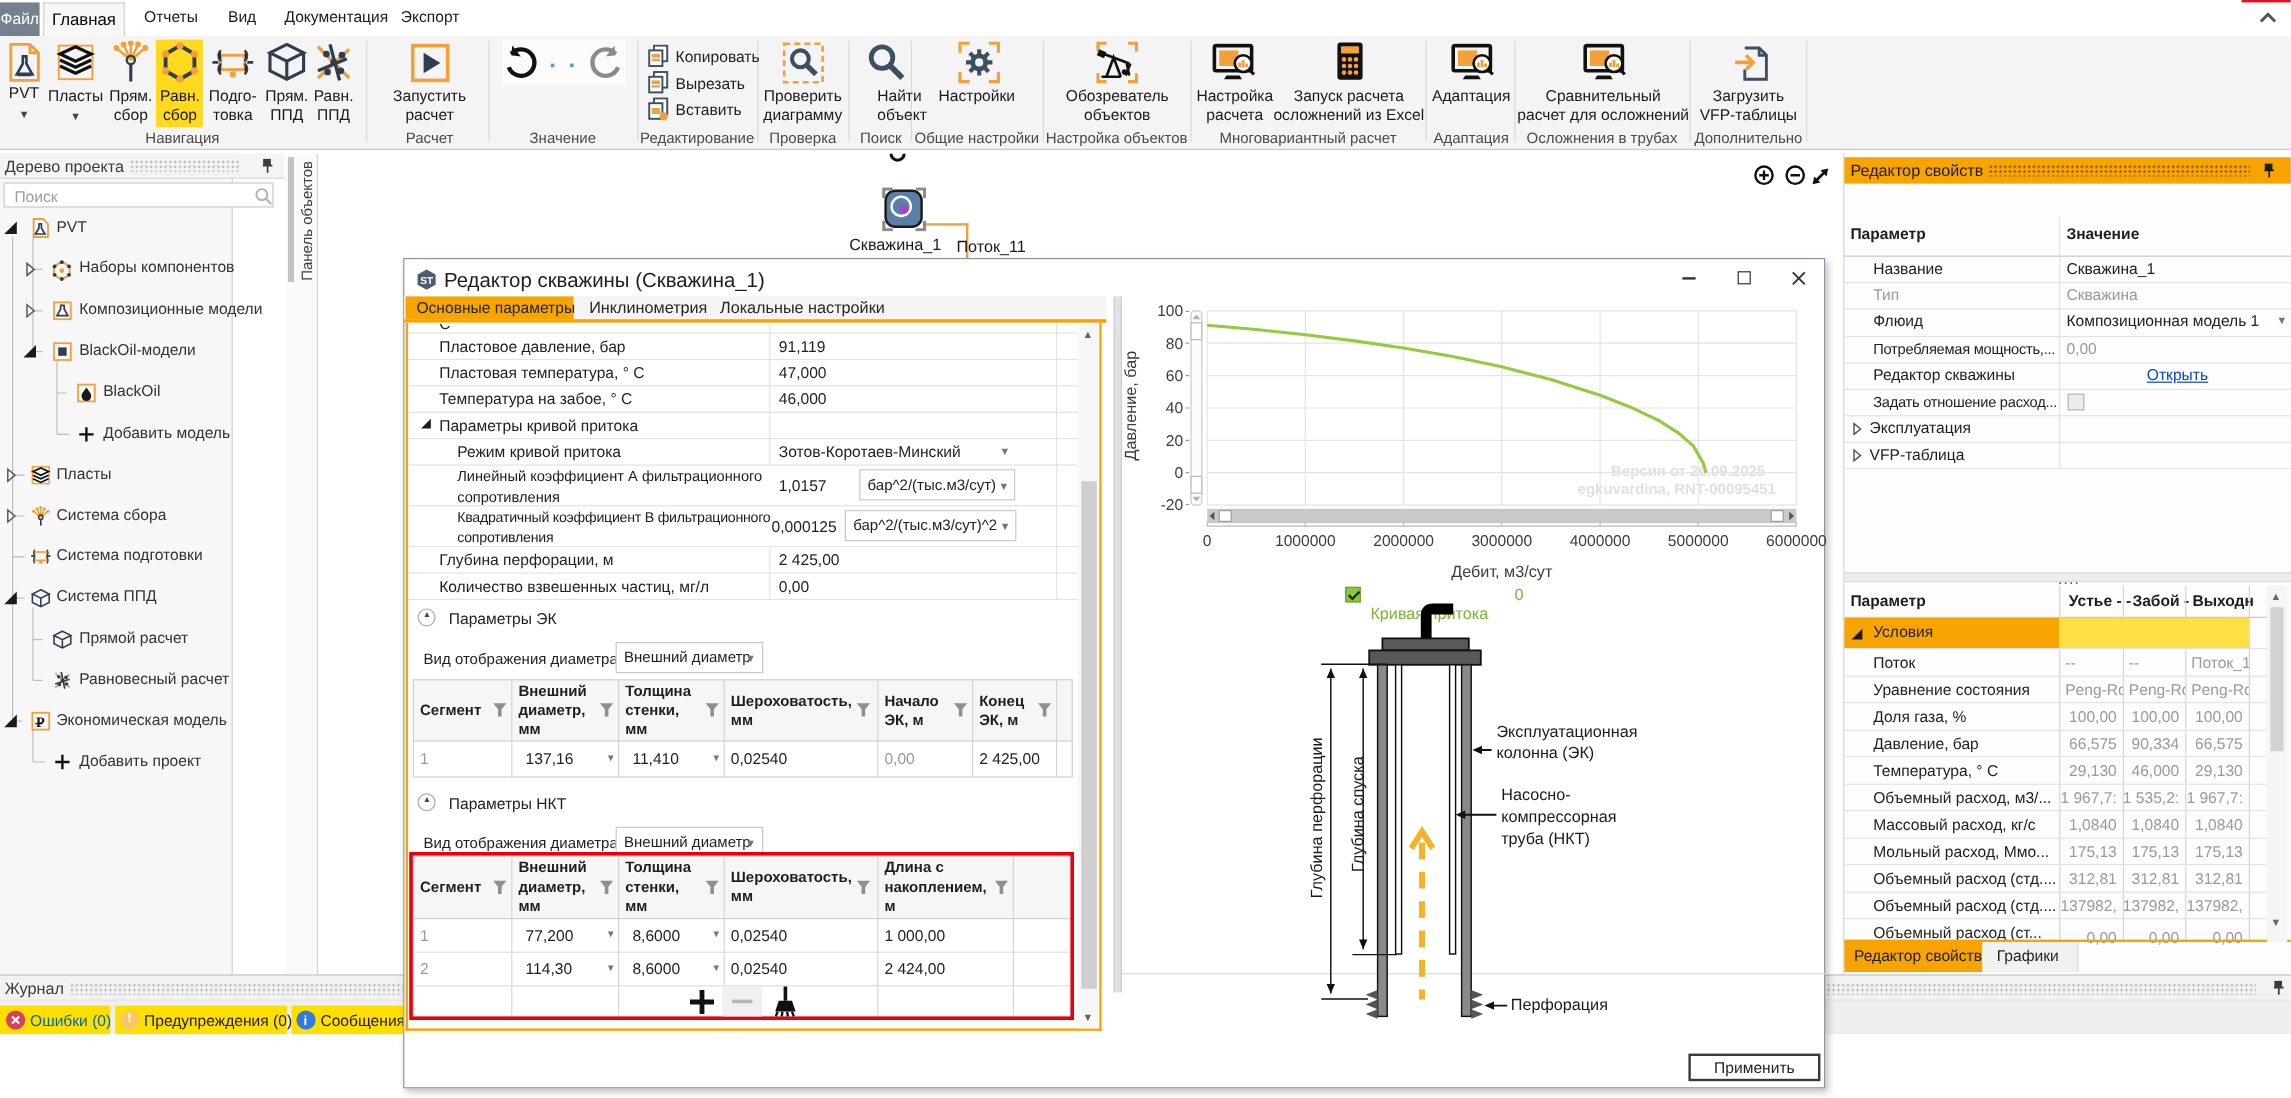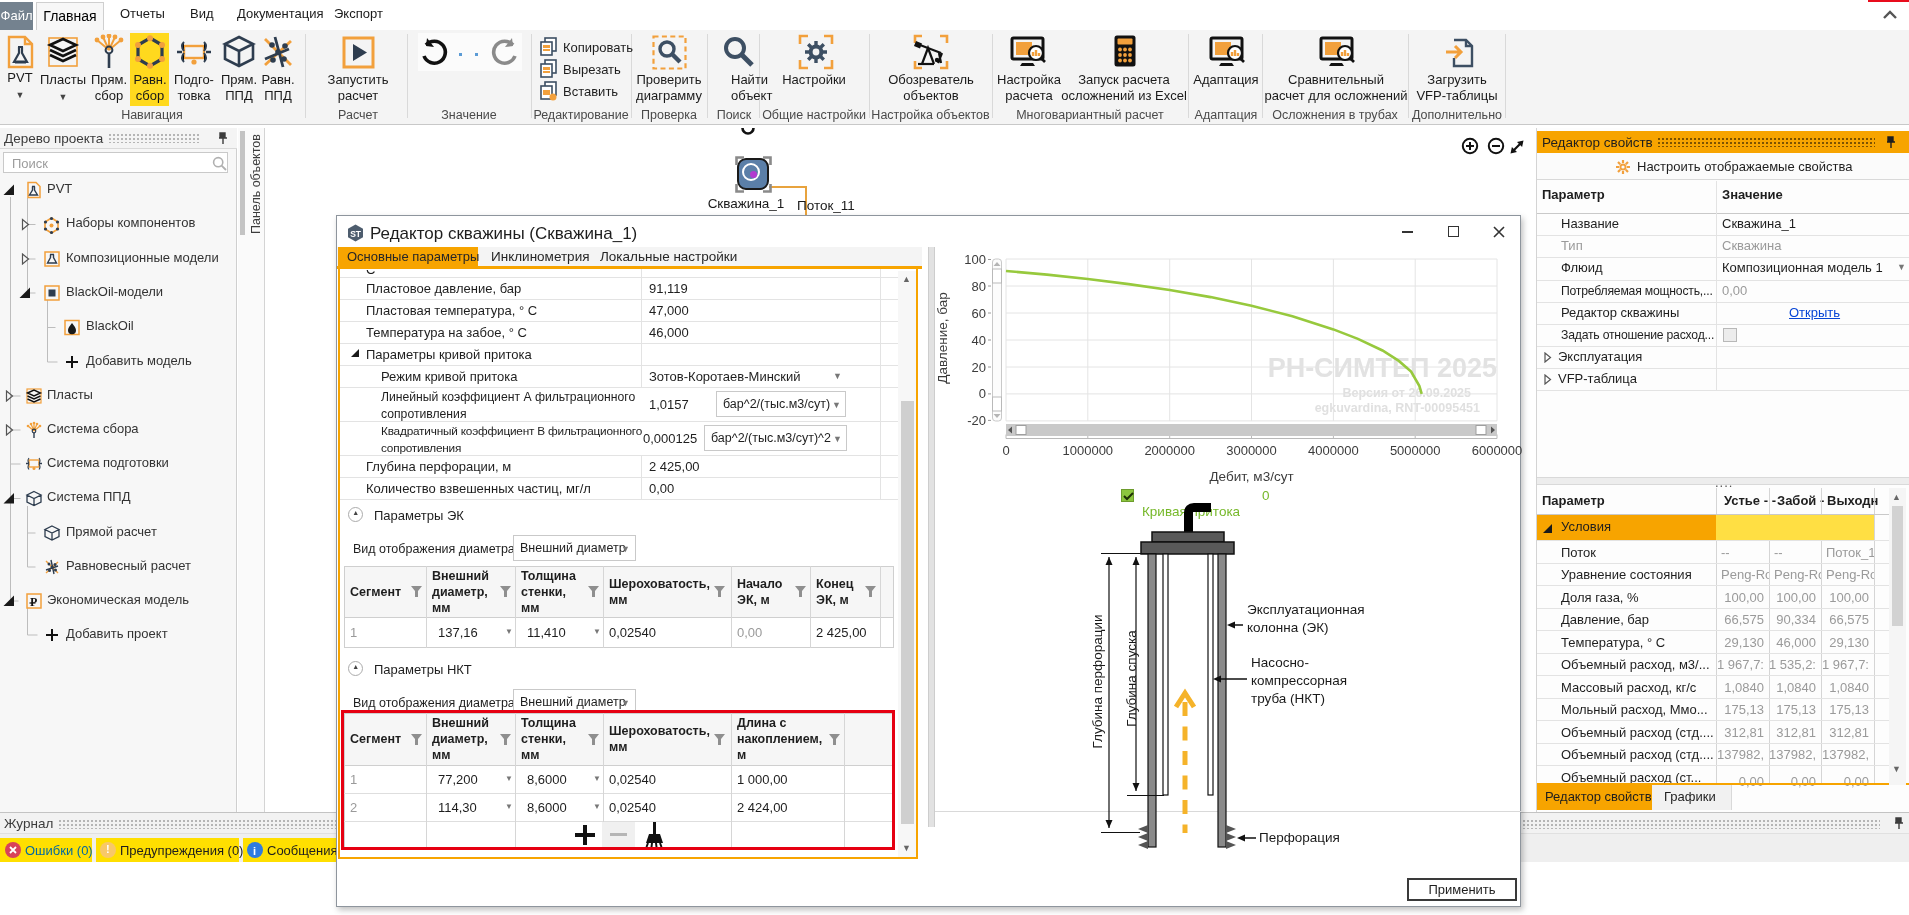--- a/index.html
+++ b/index.html
@@ -10,21 +10,21 @@
 #toptabs{left:0;top:0;width:1909px;height:30px;background:#fff;}
 .ttab{position:absolute;top:6px;font-size:13px;color:#1a1a1a;white-space:nowrap;}
 #fileBtn{left:0;top:2px;width:33px;height:28px;background:#74828f;color:#fff;font-size:13px;text-align:center;line-height:28px;}
 #homeTab{left:36px;top:2px;width:68px;height:29px;background:#f7f7f7;border:1px solid #cfcfcf;border-bottom:none;text-align:center;line-height:27px;font-size:14px;}
 
 #ribbon{left:0;top:30px;width:1909px;height:95px;background:#f4f4f4;border-bottom:1px solid #c8c8c8;}
 .rsep{position:absolute;top:4px;width:1px;height:84px;background:#d9d9d9;}
 .rlabel{position:absolute;top:78px;font-size:12.5px;color:#4a4a4a;text-align:center;white-space:nowrap;}
 .rbtn-t1{position:absolute;top:42px;font-size:13px;color:#1a1a1a;text-align:center;line-height:15.5px;white-space:nowrap;}
 
-#lpanel{left:0;top:128px;width:237px;height:684px;background:#f7f7f7;border-right:1px solid #cfcfcf;}
+#lpanel{left:0;top:128px;width:194px;height:684px;background:#f7f7f7;border-right:1px solid #cfcfcf;}
 #lphead{left:0;top:0;width:237px;height:21px;background:#f4f4f4;border-bottom:1px solid #d9d9d9;}
 .dots{background-image:radial-gradient(circle,#b5b5b5 0.8px,transparent 1px);background-size:4px 4px;}
 #searchbox{left:3px;top:24px;width:225px;height:21px;background:#fff;border:1px solid #c9c9c9;}
 .treerow{position:absolute;left:0;width:237px;height:24px;font-size:13px;color:#333;white-space:nowrap;}
 
 #objbar{left:238px;top:128px;width:27px;height:684px;background:#fafafa;border-right:1px solid #d4d4d4;}
 #objbar .handle{position:absolute;left:2px;top:3px;width:5px;height:104px;background:#c3c3c3;}
 
 #canvas{left:266px;top:128px;width:1270px;height:684px;background:#fff;}
 
@@ -457,32 +457,20 @@
         </g>
       </svg>
 </div>
 <div class="abs" id="rpanel">
  <div class="abs orangehdr" style="left:0;top:3px;width:373px;height:22px;">
   <span style="position:absolute;left:5px;top:4px;font-size:13.5px;color:#1e1e1e;">Редактор свойств</span>
   <div class="abs" style="left:120px;top:6px;width:218px;height:10px;background-image:radial-gradient(circle,#7d5200 0.8px,transparent 1px);background-size:4px 4px;"></div>
   <svg class="abs" style="left:348px;top:5px" width="12" height="13" viewBox="0 0 12 13">
           <path d="M3 1 h5 v5 h-5 z M2 6 h8 M6 6 v6" stroke="#1e1e1e" stroke-width="1.4" fill="#1e1e1e"></path>
         </svg>
- </div>
- <div class="abs" style="left:0;top:25px;width:373px;height:27px;border-bottom:1px solid #d9d9d9;background:#fbfbfb;">
-  <svg class="abs" style="left:78px;top:6px" width="16" height="16" viewBox="0 0 16 16">
-          <g fill="#f2a03c">
-            <circle cx="8" cy="8" r="3.6"></circle>
-            <g stroke="#f2a03c" stroke-width="2.2">
-              <path d="M8 1 V4 M8 12 V15 M1 8 H4 M12 8 H15 M3 3 L5.2 5.2 M10.8 10.8 L13 13 M13 3 L10.8 5.2 M5.2 10.8 L3 13"></path>
-            </g>
-          </g>
-          <circle cx="8" cy="8" r="1.6" fill="#fbfbfb"></circle>
-        </svg>
-  <span style="position:absolute;left:100px;top:6px;font-size:13px;color:#1e1e1e;">Настроить отображаемые свойства</span>
  </div>
  <div class="cell" style="left:5px;top:59px;font-weight:bold;">Параметр</div>
  <div class="cell" style="left:185px;top:59px;font-weight:bold;">Значение</div>
  <div class="rowline" style="left:0;top:85px;width:373px;background:#c9c9c9;"></div>
  <div class="colline" style="left:179px;top:53px;height:209px;"></div>
  <div class="rowline" style="left:0;top:107px;width:373px;"></div>
       <div class="rowline" style="left:0;top:129px;width:373px;"></div>
       <div class="rowline" style="left:0;top:152px;width:373px;"></div>
       <div class="rowline" style="left:0;top:174px;width:373px;"></div>
       <div class="rowline" style="left:0;top:196px;width:373px;"></div>
@@ -805,21 +793,20 @@
       </svg>
  <div class="abs" style="left:265px;top:606px;width:33px;height:25px;background:#f0f0f0;">
         <div style="position:absolute;left:8px;top:11px;width:17px;height:3px;background:#b5b5b5;"></div>
       </div>
  <svg class="abs" style="left:303px;top:605px" width="24" height="27" viewBox="0 0 24 27">
         <path d="M13 1 h3 v12 h-3 z" fill="#111"></path>
         <path d="M9 13 h11 l3 9 h-17 z" fill="#111"></path>
         <path d="M8 22 l-1.5 4 M12 22 l-0.5 4 M16 22 l0.5 4 M20 22 l1.5 4" stroke="#111" stroke-width="2"></path>
       </svg>
 
- <div class="abs" style="left:890px;top:137px;width:270px;text-align:right;font-size:27px;font-weight:bold;color:#e2e2e2;white-space:nowrap;">РН-СИМТЕП 2025</div>
  <div class="abs" style="left:934px;top:170px;width:200px;text-align:right;font-size:12.5px;font-weight:bold;color:#e0e0e0;white-space:nowrap;">Версия от 26.09.2025</div>
  <div class="abs" style="left:934px;top:185px;width:209px;text-align:right;font-size:12.5px;font-weight:bold;color:#e0e0e0;white-space:nowrap;">egkuvardina, RNT-00095451</div>
  <svg class="abs" style="left:598px;top:30px" width="587" height="265" viewBox="0 0 587 265">
   <g stroke="#e4e4e4" stroke-width="1" fill="none">
    <path d="M71 13 H562 M71 40 H562 M71 67 H562 M71 94 H562 M71 121 H562 M71 147.9 H562 M71 174.9 H562"></path>
    <path d="M71 13 V174.9 M152.8 13 V174.9 M234.7 13 V174.9 M316.5 13 V174.9 M398.4 13 V174.9 M480.2 13 V174.9 M562 13 V174.9"></path>
   </g>
   <path d="M71 25 L111.9 28.6 L152.8 33 L193.7 38.1 L234.7 44 L275.6 51.1 L316.5 59.7 L357.4 70.3 L398.4 83.4 L422.9 92.9 L447.5 104.5 L463.8 114.9 L476.1 125.6 L484.3 139.8 L486.7 147.9" fill="none" stroke="#97c93d" stroke-width="2.6"></path>
   <g font-family="Liberation Sans" font-size="13" fill="#3c3c3c">
    <text x="51" y="17.5" text-anchor="end">100</text>

